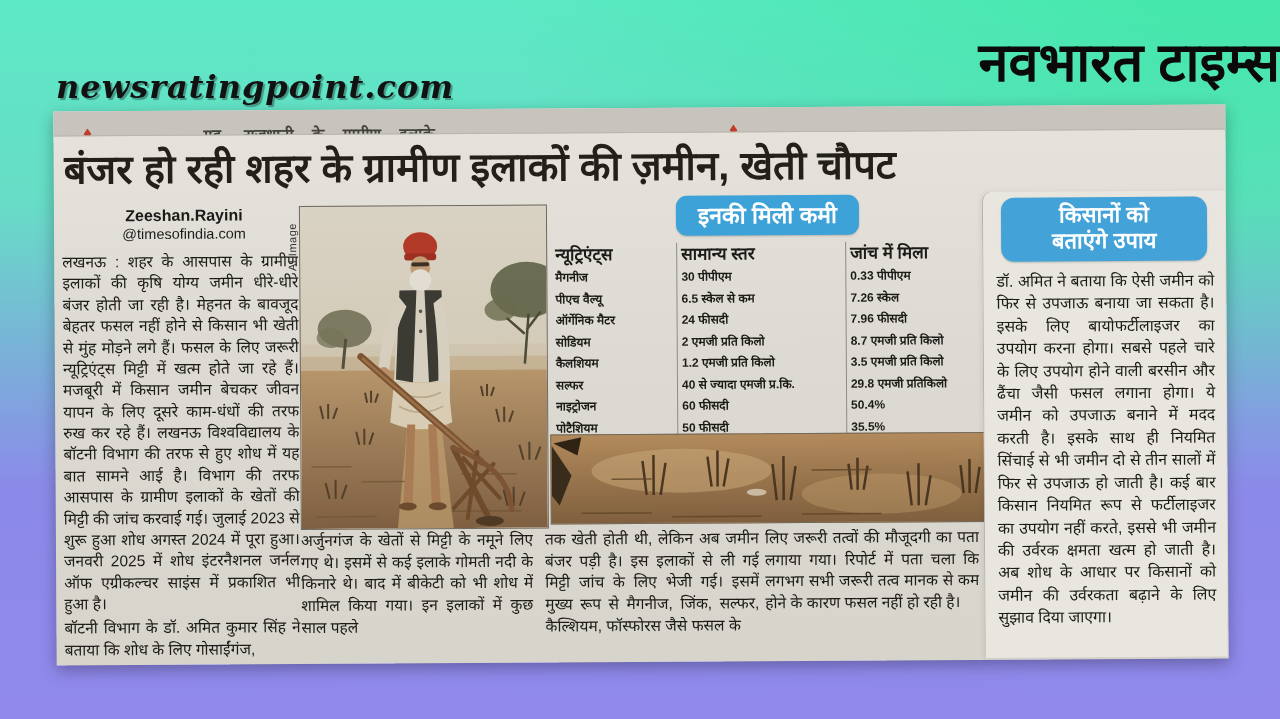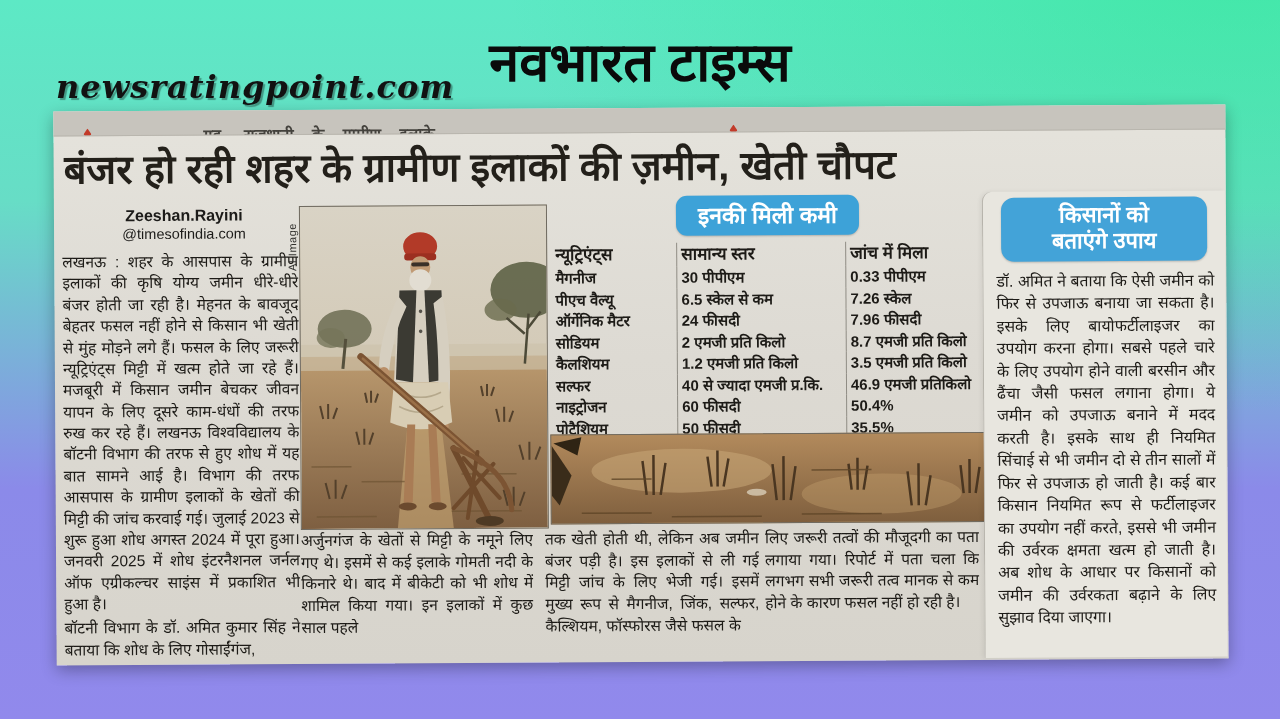--- a/index.html
+++ b/index.html
@@ -10,21 +10,21 @@
       radial-gradient(ellipse at 97% -5%, rgba(40,230,140,0.50), rgba(40,230,140,0) 42%),
       linear-gradient(to bottom,#5de9c5 0%,#67ddc6 28%,#8b8ae9 68%,#9189ec 100%);
   }
   .logo{
     position:absolute;left:56px;top:68px;
     font-family:"DejaVu Serif","Liberation Serif",serif;
     font-style:italic;font-weight:bold;font-size:32px;letter-spacing:1px;
     color:#121212;text-shadow:2px 2px 1px rgba(10,10,10,0.35);
   }
   .masthead{
-    position:absolute;left:0;top:34px;width:100%;text-align:center;
+    position:absolute;left:0;top:34px;width:100%;text-align:right;
     font-size:54px;font-weight:bold;color:#0a0a0a;line-height:1.05;
   }
   .clipping{
     position:absolute;left:55px;top:108px;width:1172px;height:554px;
     background:linear-gradient(180deg,#e5e3dc 0%,#ddDAD3 45%,#d7d4cc 100%);
     box-shadow:0 5px 16px rgba(0,0,0,0.3);
     transform:rotate(-0.35deg);
   }
   .cutstrip{
     position:absolute;left:0;top:0;width:100%;height:24px;overflow:hidden;
@@ -62,21 +62,21 @@
   .table-title{
     width:fit-content;margin:0 auto;background:#3da2d8;color:#ffffff;
     font-size:23px;font-weight:bold;padding:3px 22px 5px 22px;border-radius:11px;
     box-shadow:0 1px 2px rgba(0,0,0,0.2);
   }
   table.news-table{margin-top:7px;width:100%;border-collapse:collapse;color:#1d1b17;}
   table.news-table th{
     text-align:left;font-size:17px;font-weight:bold;padding:1px 4px;line-height:22px;
   }
   table.news-table td{
-    font-size:15px;font-weight:600;padding:0 4px;line-height:21.5px;white-space:nowrap;
+    font-size:12px;font-weight:600;padding:0 4px;line-height:21.5px;white-space:nowrap;
   }
   table.news-table th:nth-child(2),table.news-table td:nth-child(2),
   table.news-table th:nth-child(3),table.news-table td:nth-child(3){
     border-left:1px solid #8f8c84;
   }
   table.news-table col.c1{width:29%;} table.news-table col.c2{width:39%;} table.news-table col.c3{width:32%;}
   .field-strip{
     position:absolute;left:495px;top:326px;width:434px;height:88px;
     border:1px solid #6f6a60;overflow:hidden;background:#a98457;
   }
@@ -250,21 +250,21 @@
             <td>8.7 एमजी प्रति किलो</td>
           </tr>
           <tr>
             <td>कैलशियम</td>
             <td>1.2 एमजी प्रति किलो</td>
             <td>3.5 एमजी प्रति किलो</td>
           </tr>
           <tr>
             <td>सल्फर</td>
             <td>40 से ज्यादा एमजी प्र.कि.</td>
-            <td>46.9 एमजी प्रतिकिलो</td>
+            <td>29.8 एमजी प्रतिकिलो</td>
           </tr>
           <tr>
             <td>नाइट्रोजन</td>
             <td>60  फीसदी</td>
             <td>50.4%</td>
           </tr>
           <tr>
             <td>पोटैशियम</td>
             <td>50  फीसदी</td>
             <td>35.5%</td>

